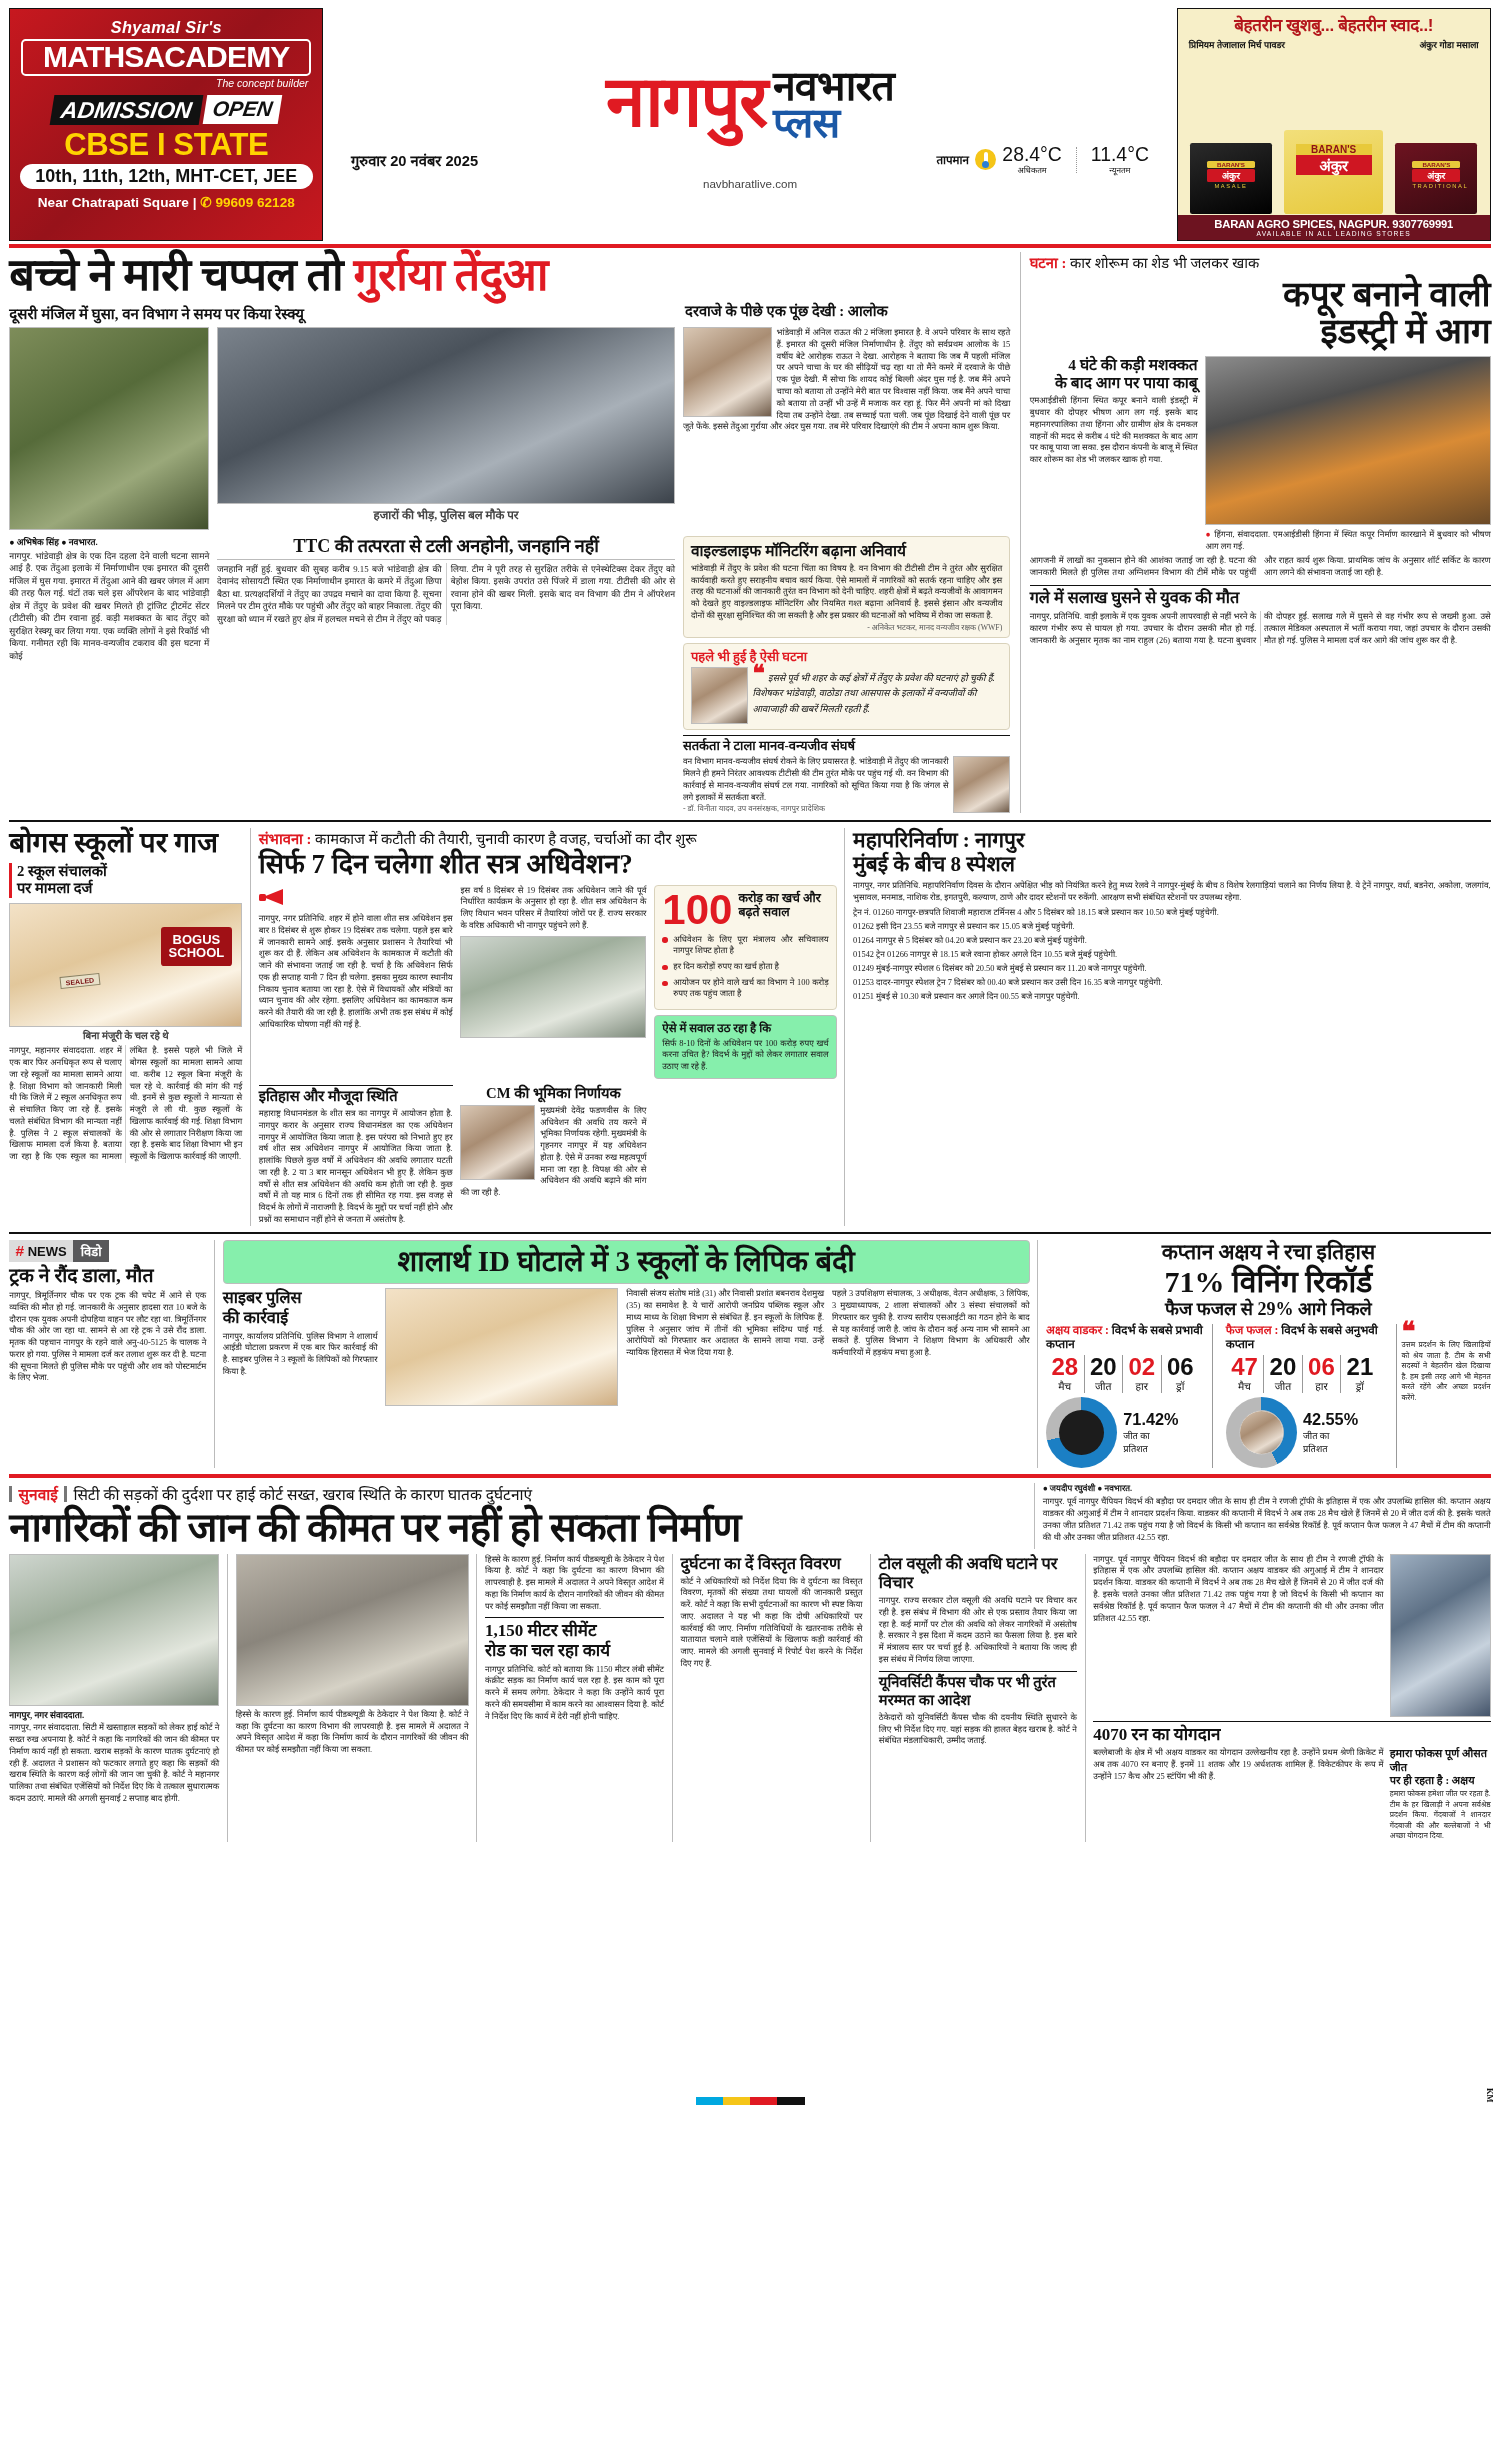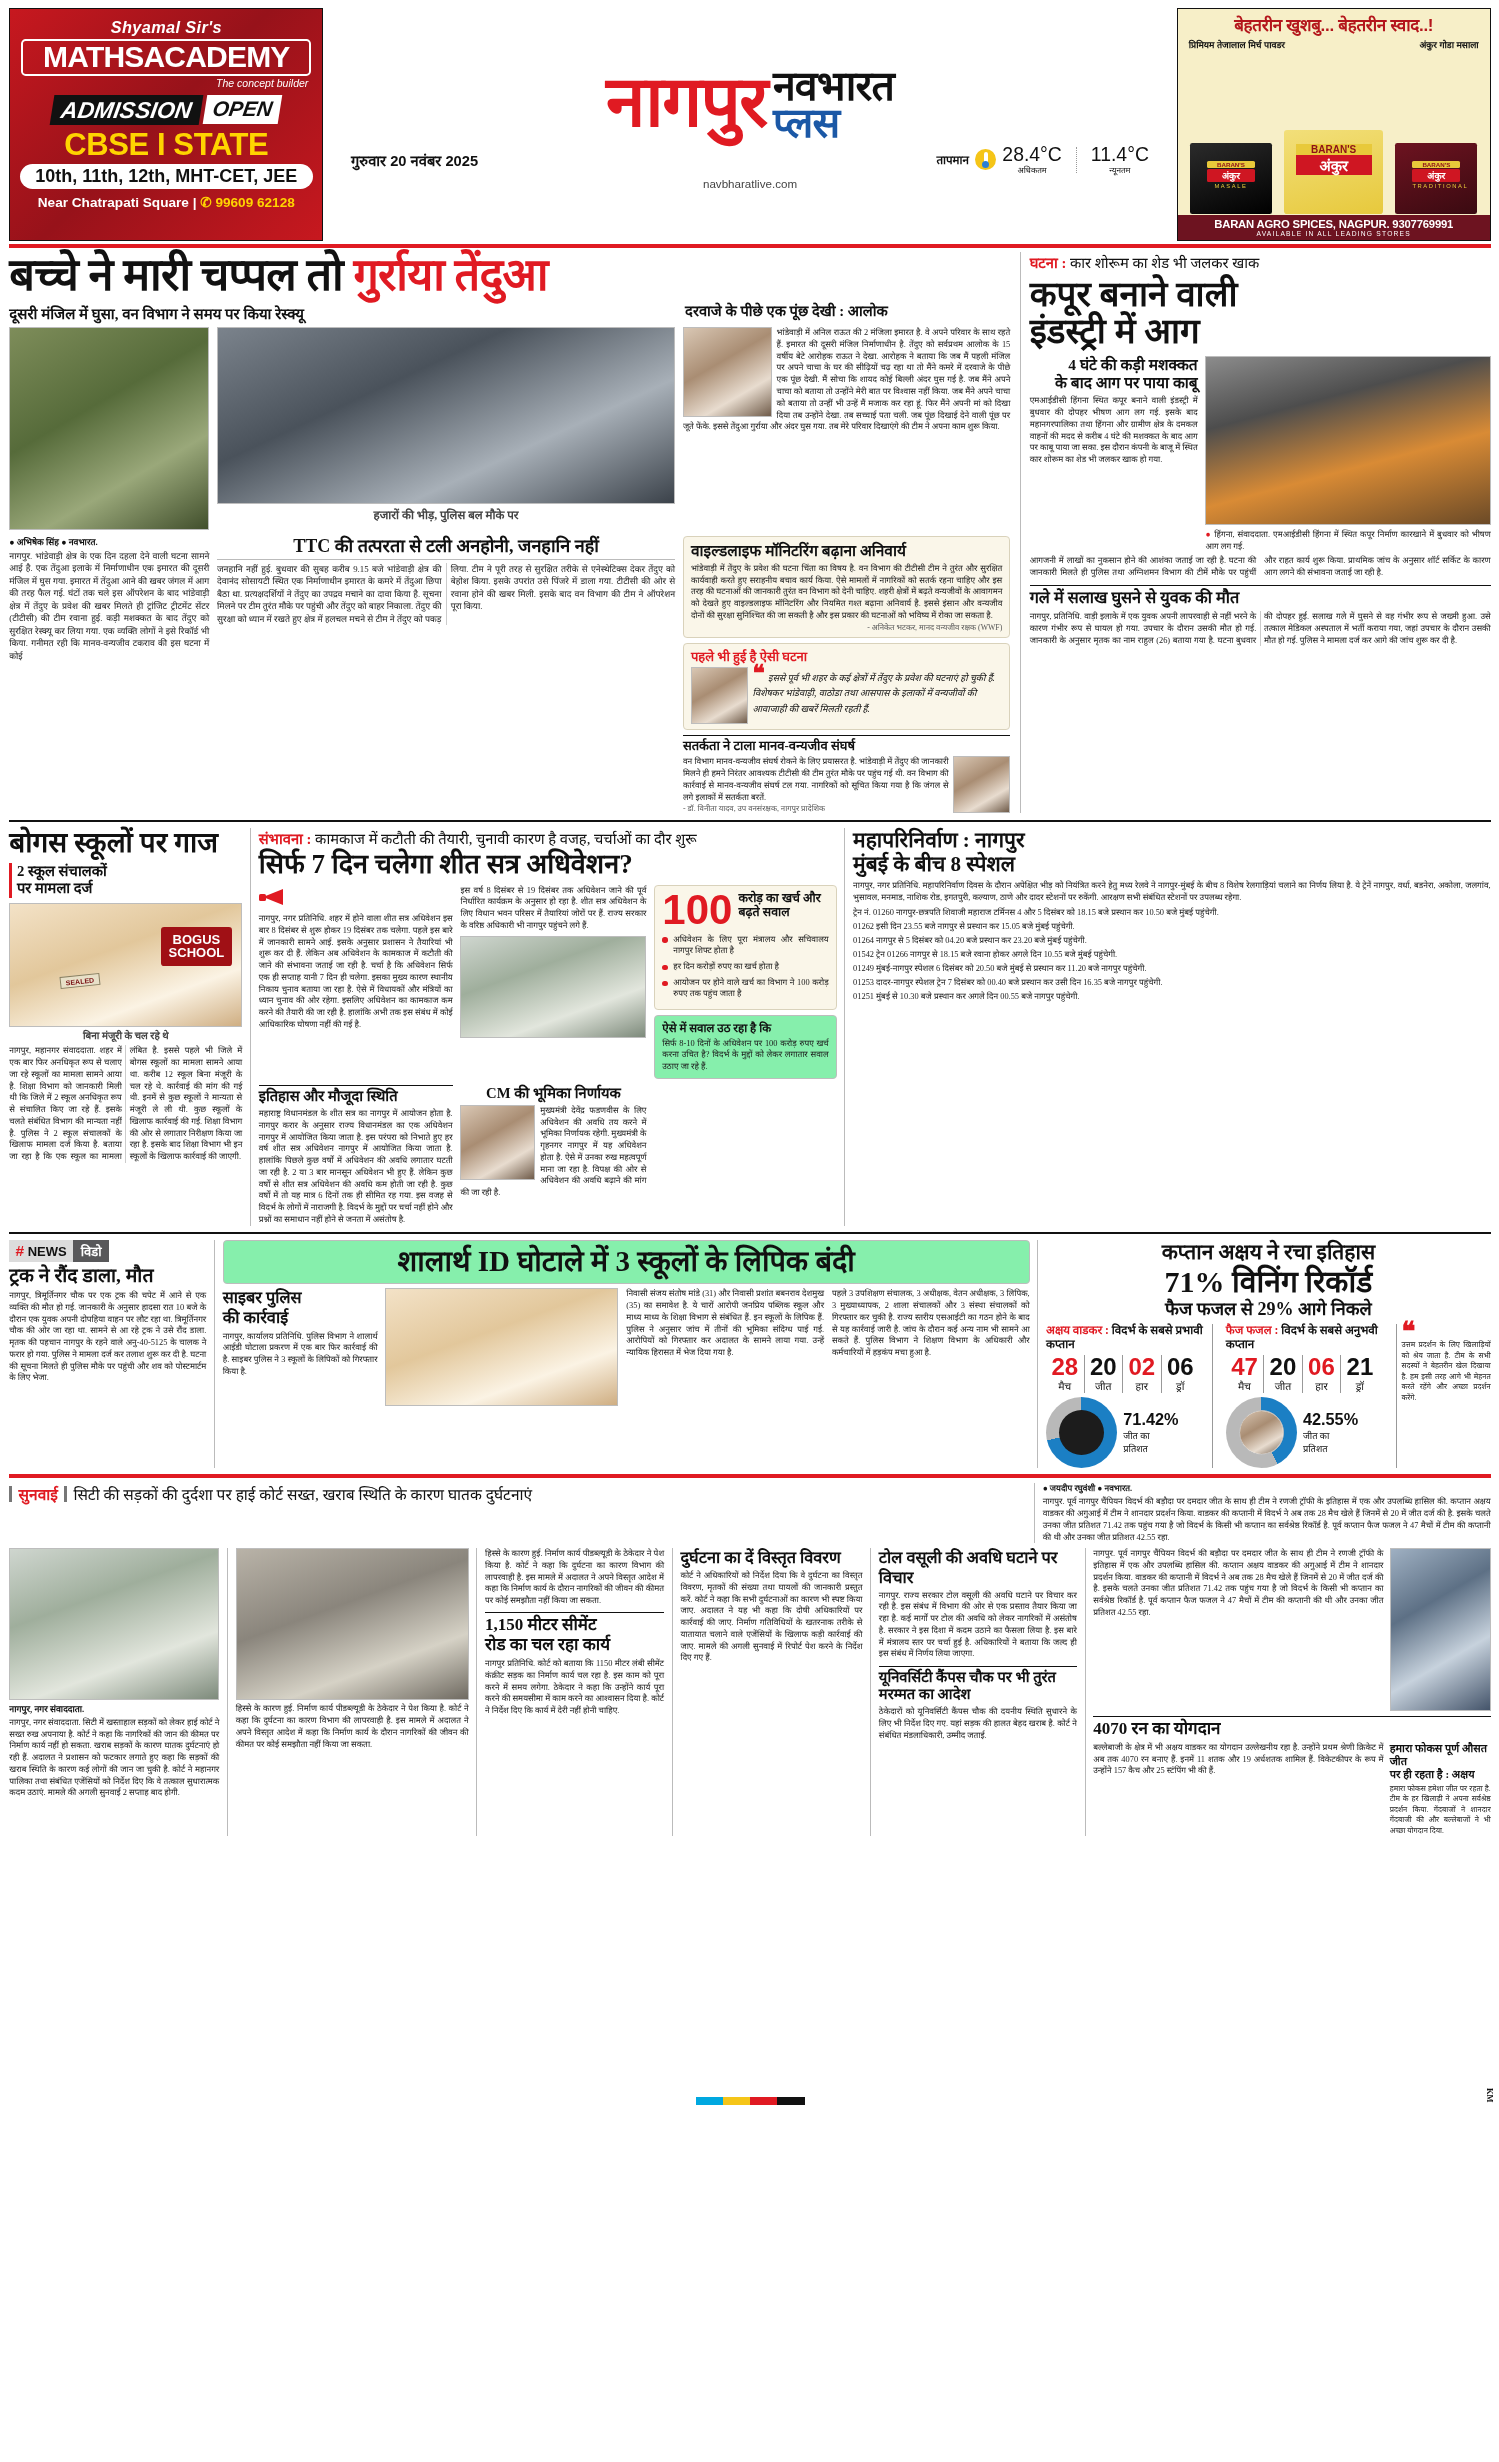--- a/index.html
+++ b/index.html
@@ -331,21 +331,21 @@
         </div>
       </div>
     </div>
 
     <div class="sep-v"></div>
 
     <div class="lead-right">
       <div style="font-size:14.7px;">
         <span class="kicker">घटना :</span><span> कार शोरूम का शेड भी जलकर खाक</span>
       </div>
-      <div class="hl-lg" style="text-align:left;margin-top:3.1px;">
+      <div class="hl-lg" style="text-align:right;margin-top:3.1px;">
         <div>कपूर बनाने वाली</div>
         <div>इंडस्ट्री में आग</div>
       </div>
       <div class="cols" style="margin-top:4.7px;">
         <div style="width:168px;">
           <div class="hl-sm" style="font-size:15.5px;text-align:right;">4 घंटे की कड़ी मशक्कत</div>
           <div class="hl-sm" style="font-size:15.5px;text-align:right;">के बाद आग पर पाया काबू</div>
           <div class="body-txt sm" style="margin-top:3.9px;">एमआईडीसी हिंगना स्थित कपूर बनाने वाली इंडस्ट्री में बुधवार की दोपहर भीषण आग लग गई. इसके बाद महानगरपालिका तथा हिंगना और ग्रामीण क्षेत्र के दमकल वाहनों की मदद से करीब 4 घंटे की मशक्कत के बाद आग पर काबू पाया जा सका. इस दौरान कंपनी के बाजू में स्थित कार शोरूम का शेड भी जलकर खाक हो गया.</div>
         </div>
         <div style="flex:1;">
@@ -592,20 +592,21 @@
 
   <div style="margin-top:4.7px;">
     <div class="cols">
       <div style="width:1017px;">
         <div style="font-size:15.5px;display:flex;align-items:center;gap:6.2px;">
           <span style="width:3.1px;height:15.5px;background:#777;display:inline-block;"></span>
           <span class="kicker">सुनवाई</span>
           <span style="width:3.1px;height:15.5px;background:#777;display:inline-block;"></span>
           <span>सिटी की सड़कों की दुर्दशा पर हाई कोर्ट सख्त, खराब स्थिति के कारण घातक दुर्घटनाएं</span>
         </div>
+        <div class="hl-xl" style="font-size:40px;margin-top:1.6px;">नागरिकों की जान की कीमत पर नहीं हो सकता निर्माण</div>
       </div>
       <div class="sep-v"></div>
       <div style="flex:1;">
         <div class="body-txt sm" style="font-weight:bold;">● जयदीप रघुवंशी ● नवभारत.</div>
         <div class="body-txt sm" style="margin-top:1.6px;">नागपुर. पूर्व नागपुर चैंपियन विदर्भ की बड़ौदा पर दमदार जीत के साथ ही टीम ने रणजी ट्रॉफी के इतिहास में एक और उपलब्धि हासिल की. कप्तान अक्षय वाडकर की अगुआई में टीम ने शानदार प्रदर्शन किया. वाडकर की कप्तानी में विदर्भ ने अब तक 28 मैच खेले हैं जिनमें से 20 में जीत दर्ज की है. इसके चलते उनका जीत प्रतिशत 71.42 तक पहुंच गया है जो विदर्भ के किसी भी कप्तान का सर्वश्रेष्ठ रिकॉर्ड है. पूर्व कप्तान फैज फजल ने 47 मैचों में टीम की कप्तानी की थी और उनका जीत प्रतिशत 42.55 रहा.</div>
       </div>
     </div>
 
     <div class="cols" style="margin-top:4.7px;">
 

